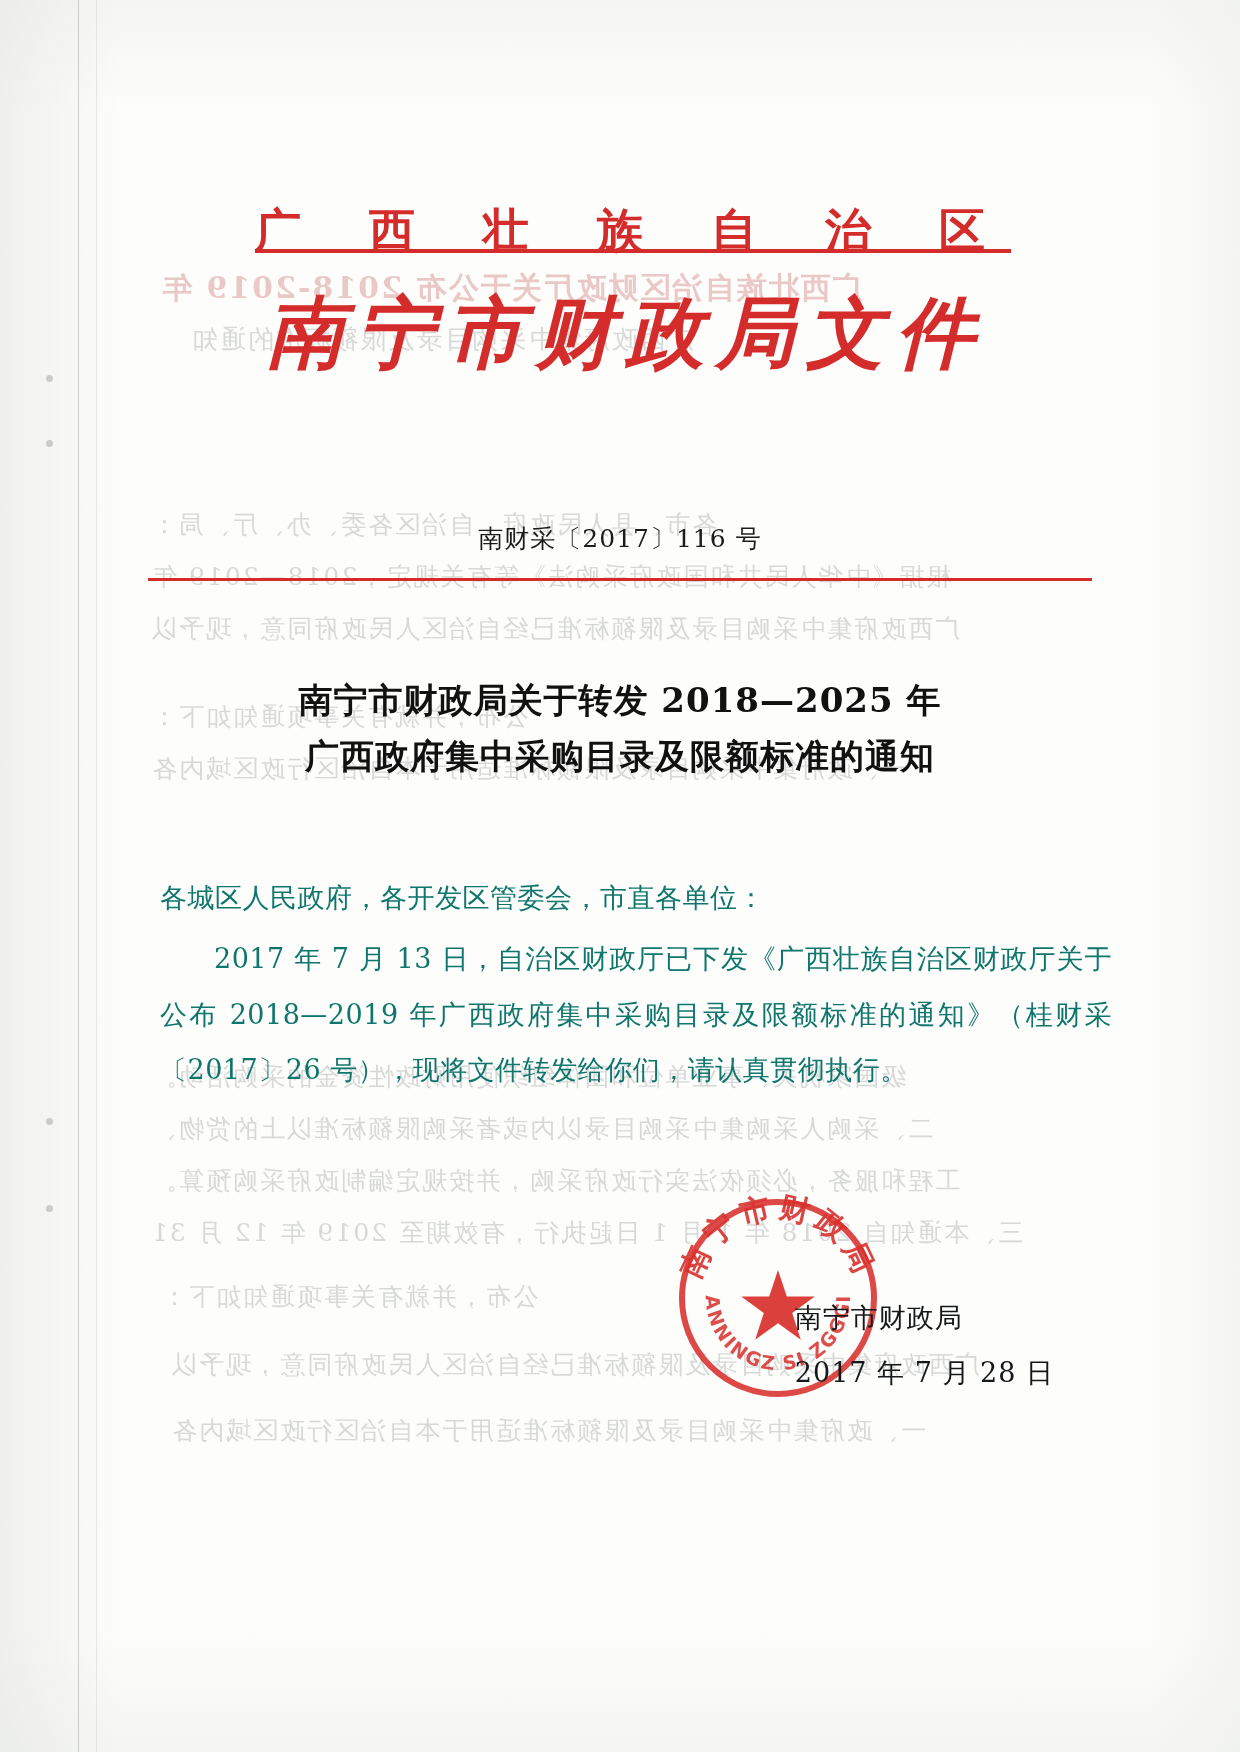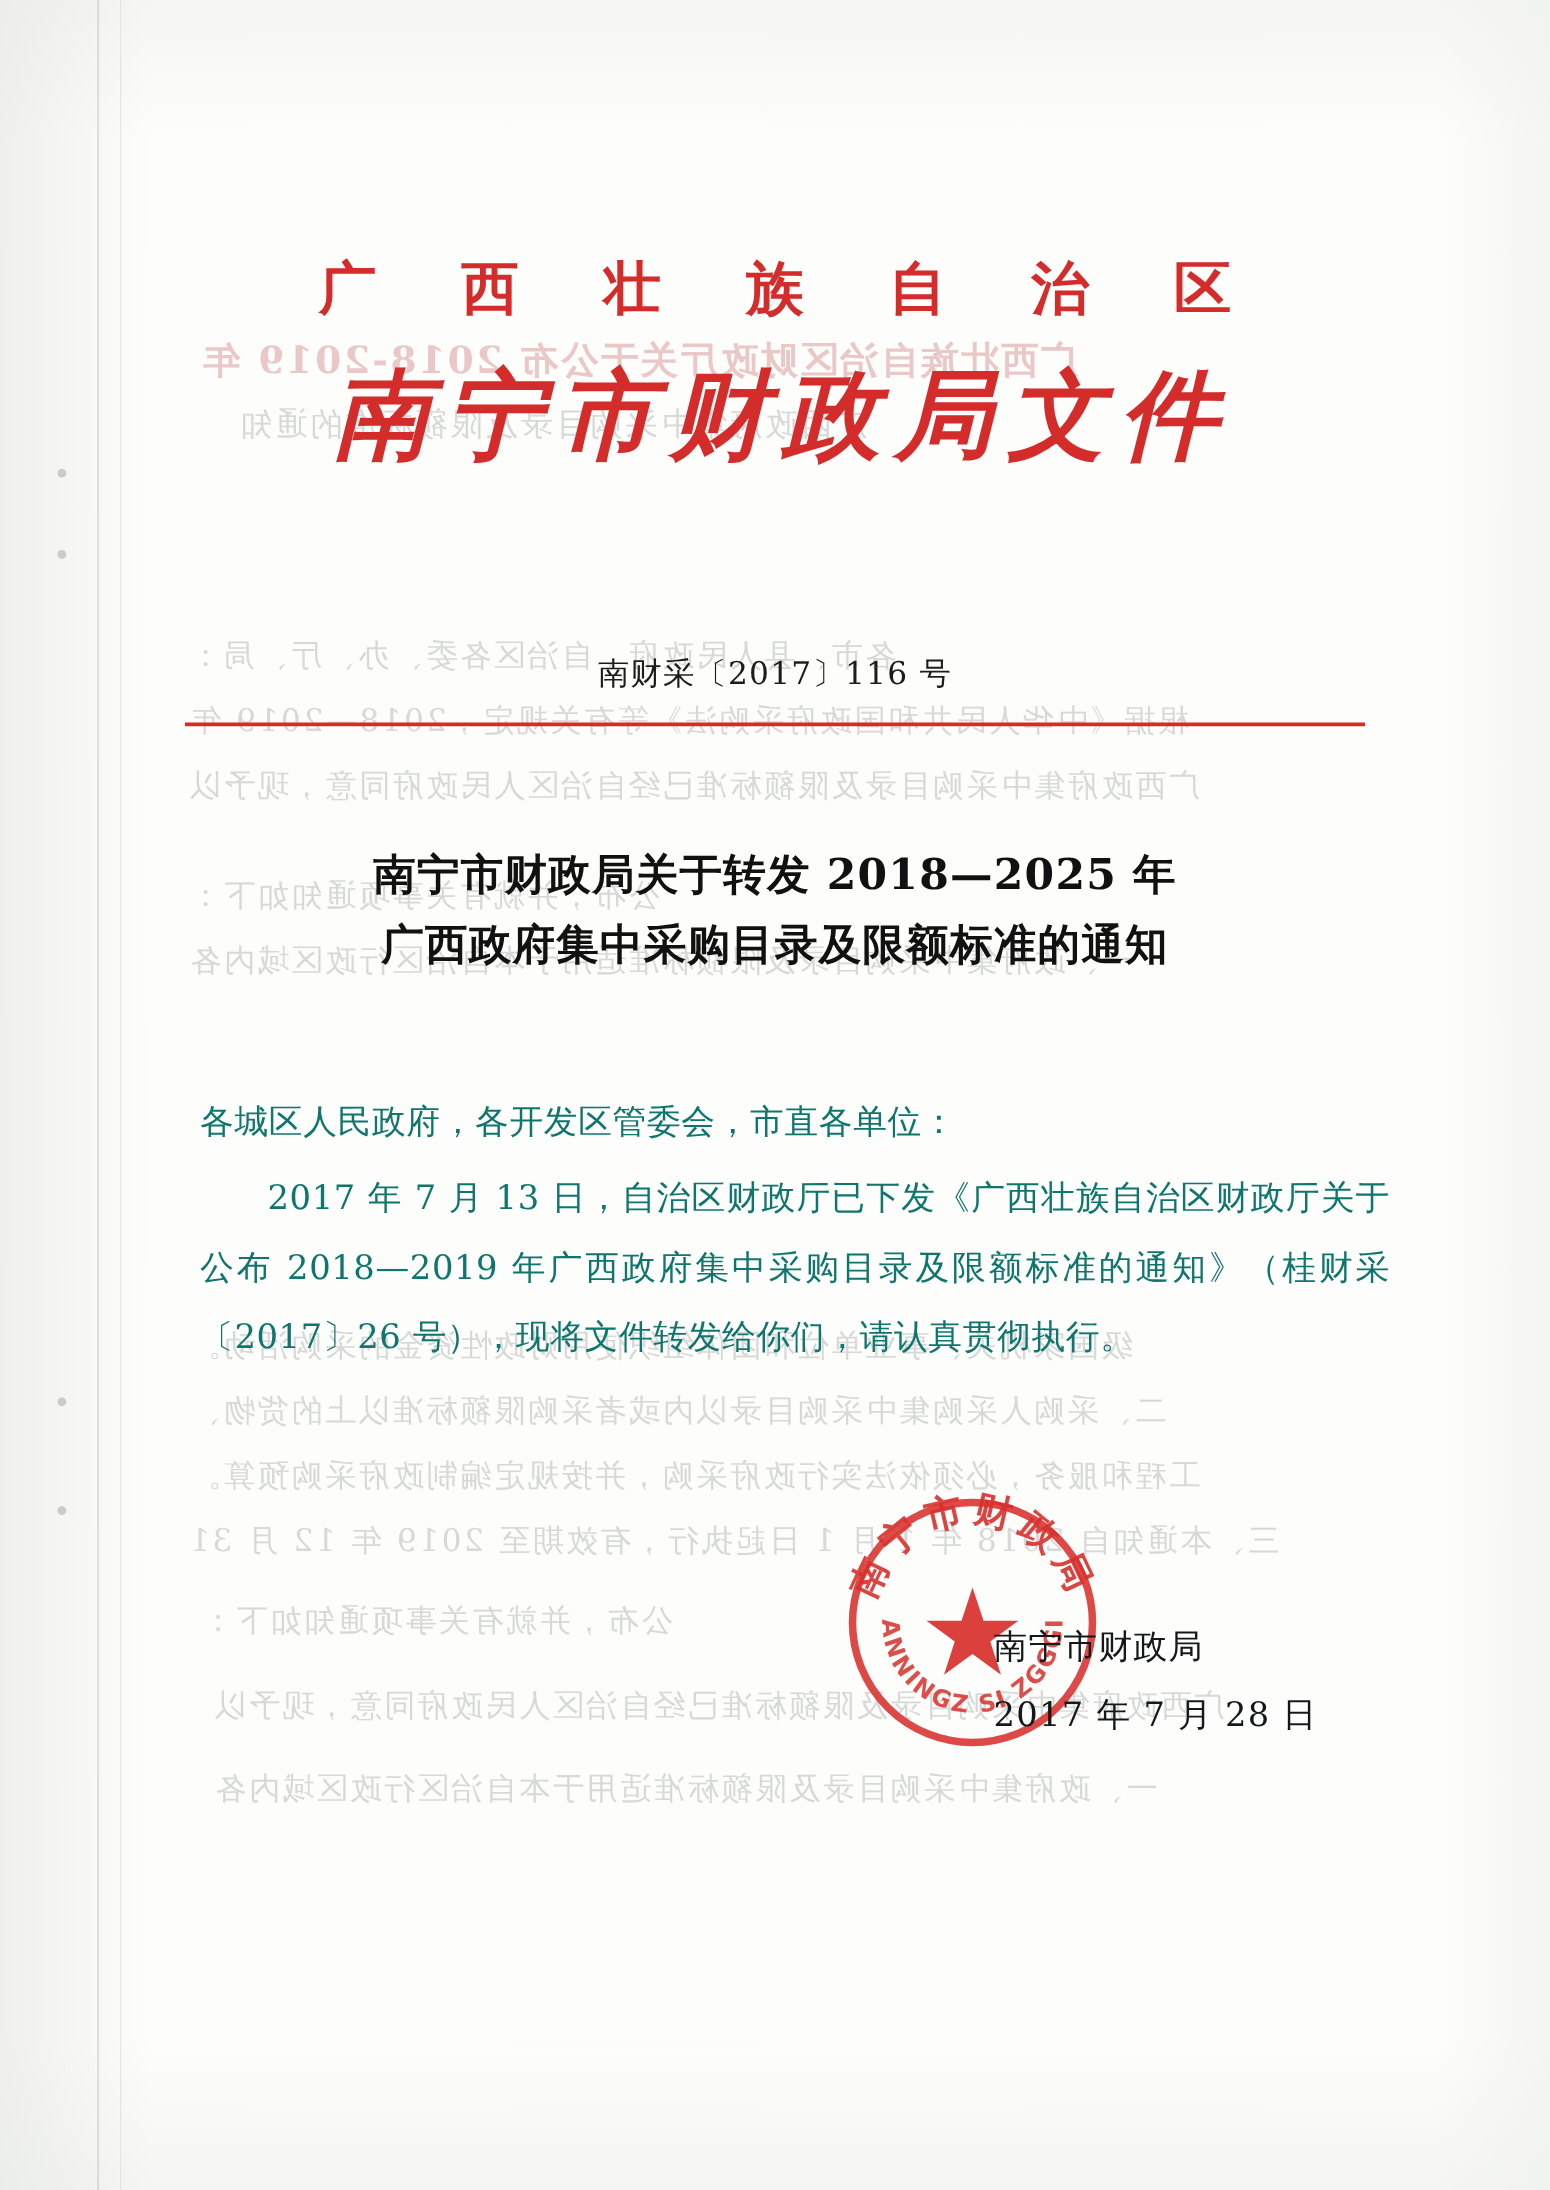--- a/index.html
+++ b/index.html
@@ -72,20 +72,21 @@
     text-align: center;
   }
   .issuer-line1 {
     color: #d8araa;
     color: #d42b2b;
     font-size: 46px;
     letter-spacing: 26px;
     font-weight: bold;
     font-family: "DejaVu Serif", "Liberation Serif", serif;
     text-indent: 26px;
+    text-decoration: underline;
   }
   .issuer-line2 {
     color: #d42b2b;
     font-size: 78px;
     line-height: 1.15;
     letter-spacing: 12px;
     font-weight: bold;
     margin-top: 26px;
     text-indent: 12px;
     font-style: italic;

